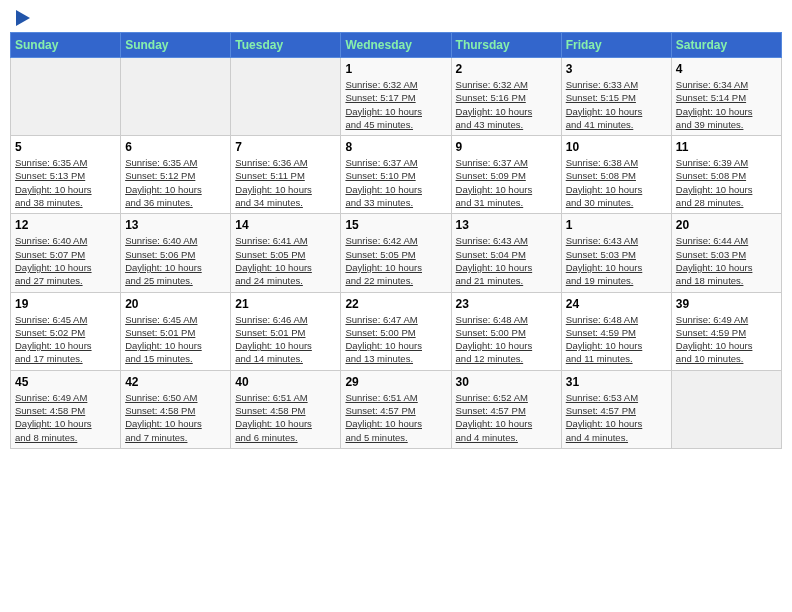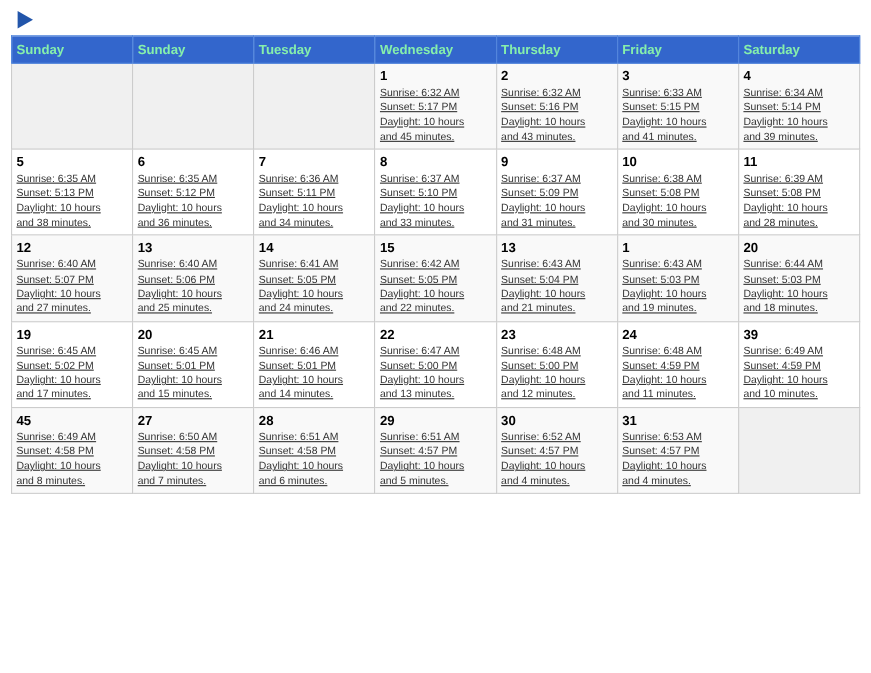--- a/index.html
+++ b/index.html
@@ -241,25 +241,25 @@
           <span class="day-number">39</span>
           <div class="day-info">Sunrise: 6:49 AM<br>Sunset: 4:59 PM<br>Daylight: 10 hours<br>and 10 minutes.</div>
         </td>
       </tr>
       <tr>
         <td>
           <span class="day-number">45</span>
           <div class="day-info">Sunrise: 6:49 AM<br>Sunset: 4:58 PM<br>Daylight: 10 hours<br>and 8 minutes.</div>
         </td>
         <td>
-          <span class="day-number">27</span>
+          <span class="day-number">42</span>
           <div class="day-info">Sunrise: 6:50 AM<br>Sunset: 4:58 PM<br>Daylight: 10 hours<br>and 7 minutes.</div>
         </td>
         <td>
-          <span class="day-number">28</span>
+          <span class="day-number">40</span>
           <div class="day-info">Sunrise: 6:51 AM<br>Sunset: 4:58 PM<br>Daylight: 10 hours<br>and 6 minutes.</div>
         </td>
         <td>
           <span class="day-number">29</span>
           <div class="day-info">Sunrise: 6:51 AM<br>Sunset: 4:57 PM<br>Daylight: 10 hours<br>and 5 minutes.</div>
         </td>
         <td>
           <span class="day-number">30</span>
           <div class="day-info">Sunrise: 6:52 AM<br>Sunset: 4:57 PM<br>Daylight: 10 hours<br>and 4 minutes.</div>
         </td>

